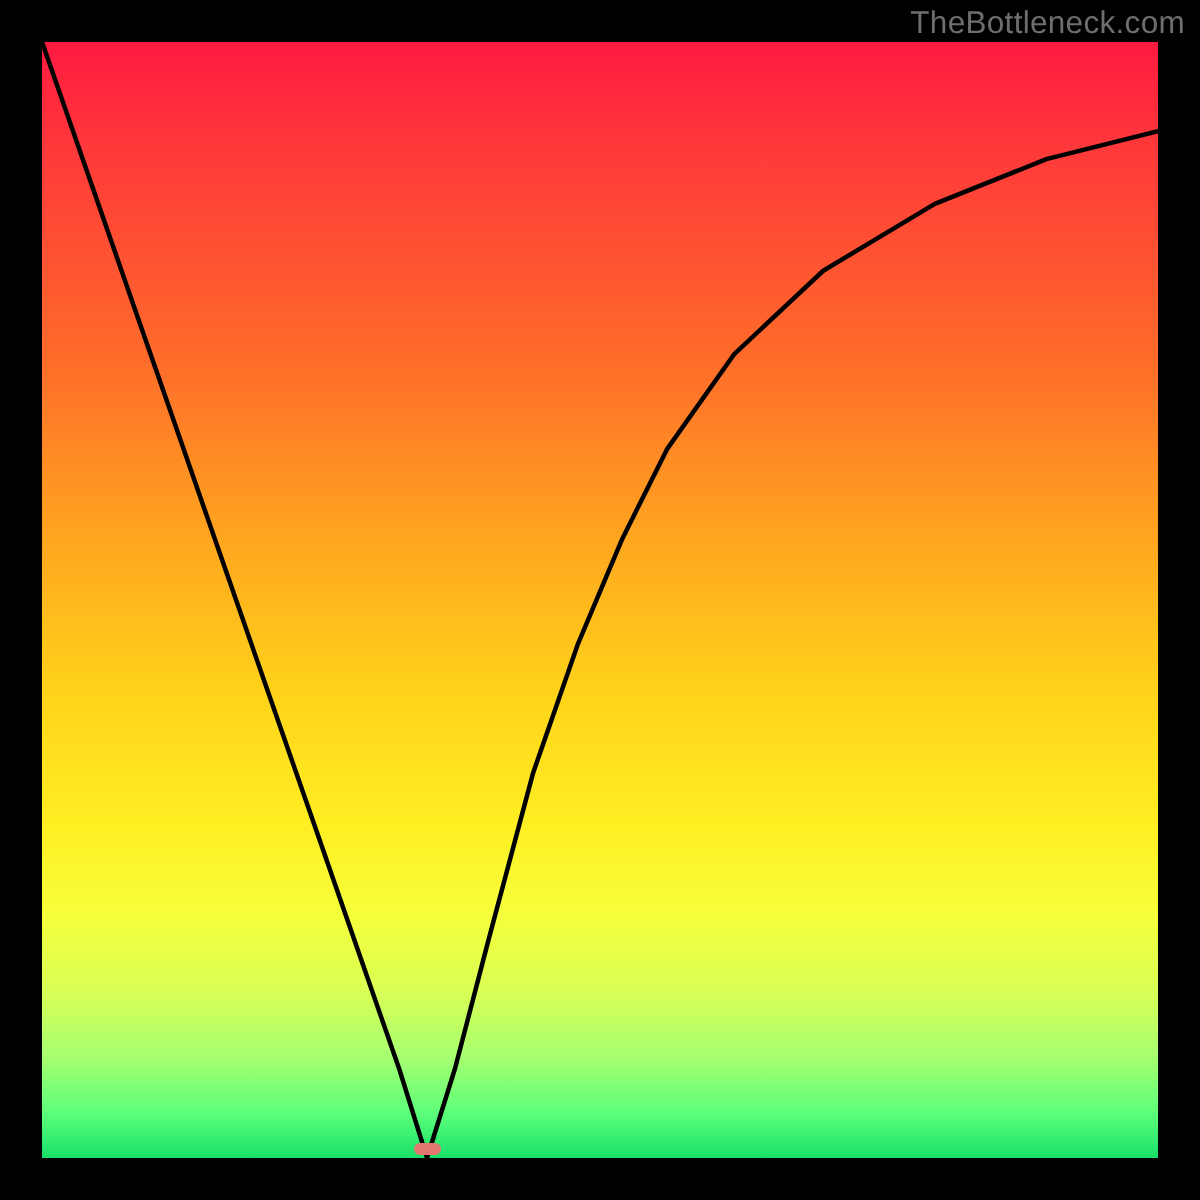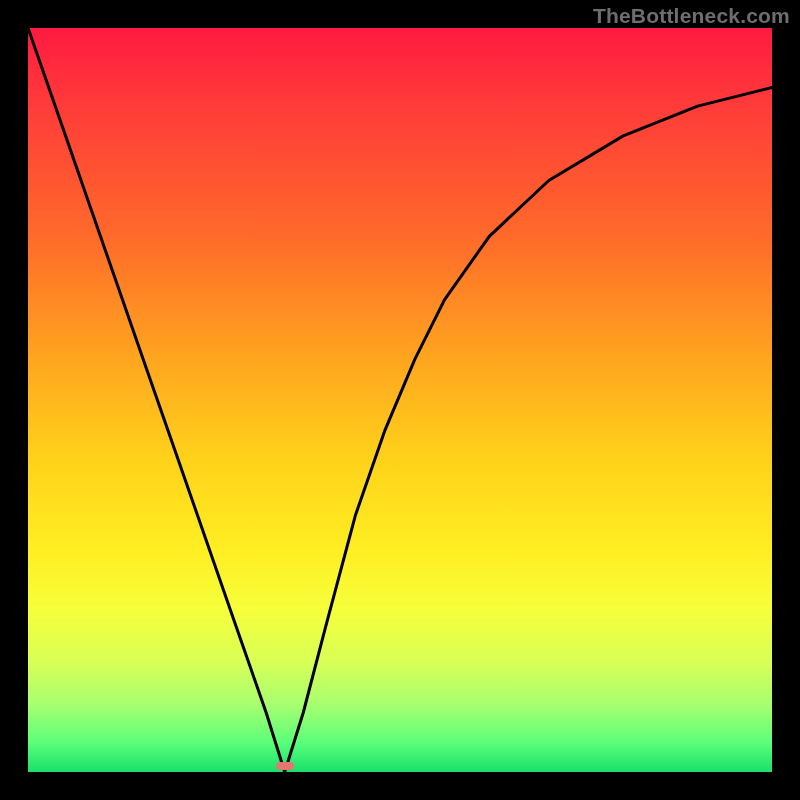--- a/index.html
+++ b/index.html
@@ -53,21 +53,21 @@
     border-radius: 4px;
     background: #e2786f;
     bottom: 2px;
   }
   .watermark {
     position: absolute;
     top: 4px;
     right: 10px;
     color: #6e6e6e;
     font-size: 21px;
-    font-weight: 700;
+    font-weight: 400;
     letter-spacing: 0.2px;
     user-select: none;
   }
 </style>
 </head>
 <body>
 
 <div class="frame">
   <div class="watermark">TheBottleneck.com</div>
   <div class="plot-area">

